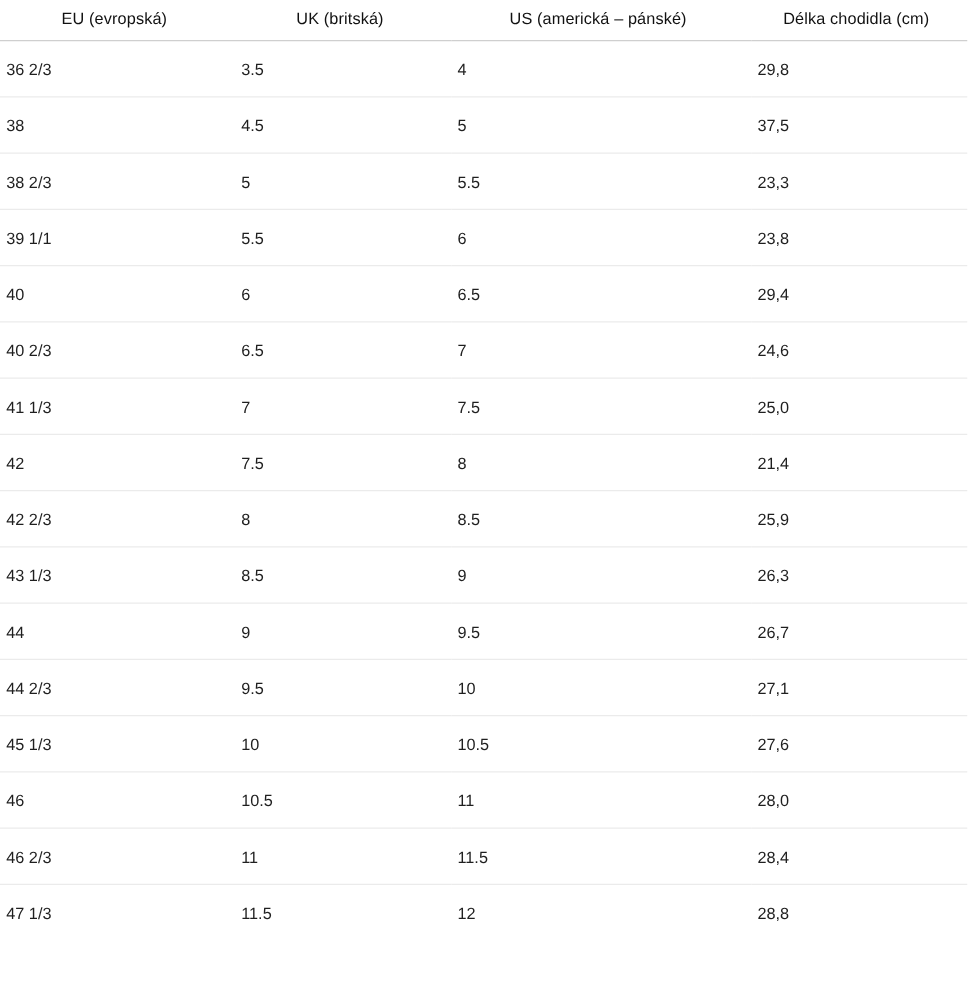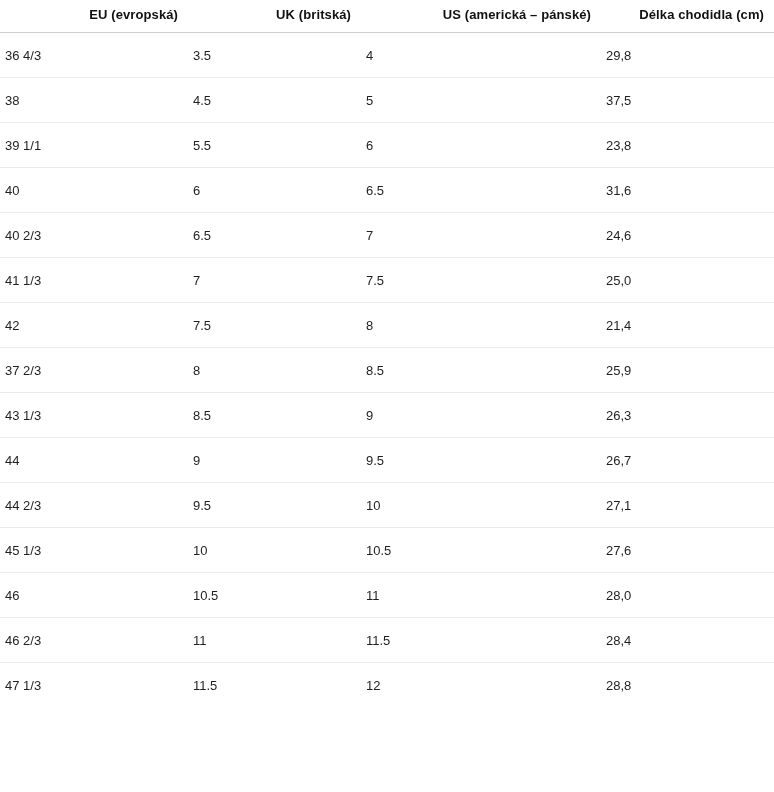--- a/index.html
+++ b/index.html
@@ -23,23 +23,23 @@
     width: 774px;
     border-collapse: collapse;
     table-layout: fixed;
   }
   table.size-table col.c1 { width: 188px; }
   table.size-table col.c2 { width: 173px; }
   table.size-table col.c3 { width: 240px; }
   table.size-table col.c4 { width: 173px; }
 
   thead th {
-    text-align: right;
+    text-align: center;
     font-size: 13px;
-    font-weight: 700;
+    font-weight: 400;
     color: #111111;
     padding: 7px 10px 10px 5px;
     height: 31px;
     box-sizing: border-box;
     vertical-align: top;
     border-bottom: 1px solid #cfcfcf;
     letter-spacing: 0.1px;
     white-space: nowrap;
   }
   tbody td {
@@ -72,63 +72,69 @@
     <thead>
       <tr>
         <th>EU (evropská)</th>
         <th>UK (britská)</th>
         <th>US (americká – pánské)</th>
         <th>Délka chodidla (cm)</th>
       </tr>
     </thead>
     <tbody id="table-body">
         <tr>
-          <td>36 4/3</td>
+          <td>36 2/3</td>
           <td>3.5</td>
           <td>4</td>
           <td>29,8</td>
         </tr>
         <tr>
           <td>38</td>
           <td>4.5</td>
           <td>5</td>
           <td>37,5</td>
         </tr>
         <tr>
+          <td>38 2/3</td>
+          <td>5</td>
+          <td>5.5</td>
+          <td>23,3</td>
+        </tr>
+        <tr>
           <td>39 1/1</td>
           <td>5.5</td>
           <td>6</td>
           <td>23,8</td>
         </tr>
         <tr>
           <td>40</td>
           <td>6</td>
           <td>6.5</td>
-          <td>31,6</td>
+          <td>29,4</td>
         </tr>
         <tr>
           <td>40 2/3</td>
           <td>6.5</td>
           <td>7</td>
           <td>24,6</td>
         </tr>
         <tr>
           <td>41 1/3</td>
           <td>7</td>
           <td>7.5</td>
           <td>25,0</td>
         </tr>
         <tr>
           <td>42</td>
           <td>7.5</td>
           <td>8</td>
           <td>21,4</td>
         </tr>
         <tr>
-          <td>37 2/3</td>
+          <td>42 2/3</td>
           <td>8</td>
           <td>8.5</td>
           <td>25,9</td>
         </tr>
         <tr>
           <td>43 1/3</td>
           <td>8.5</td>
           <td>9</td>
           <td>26,3</td>
         </tr>

